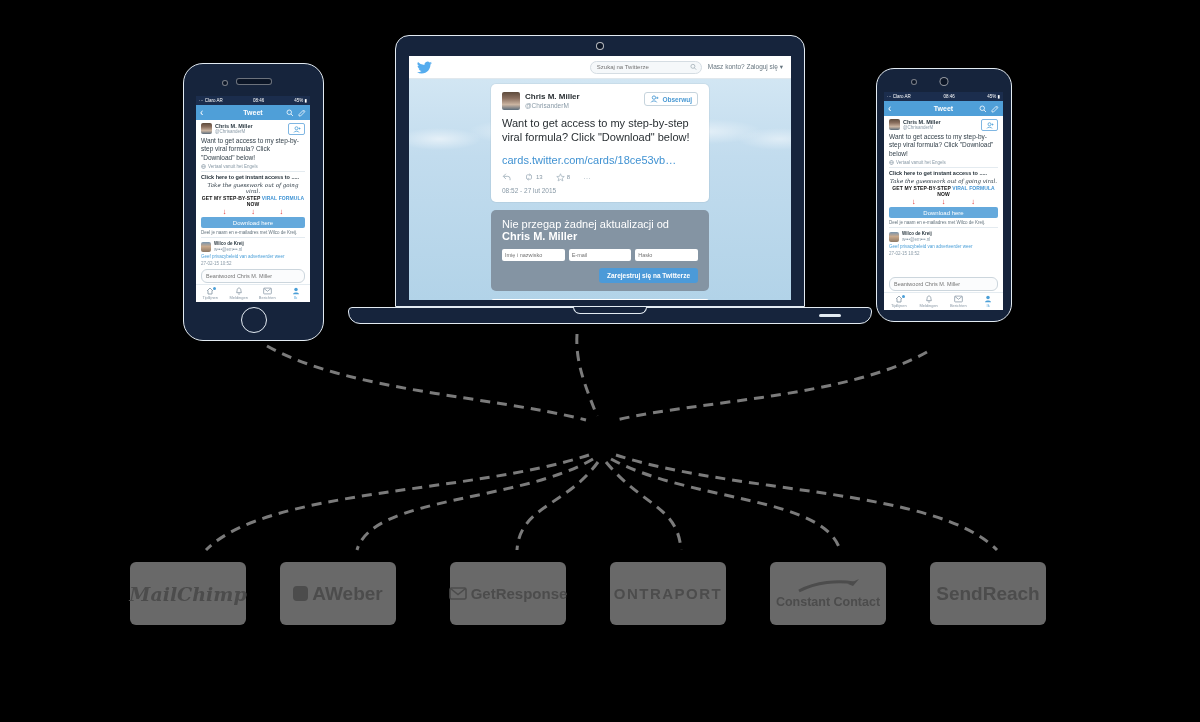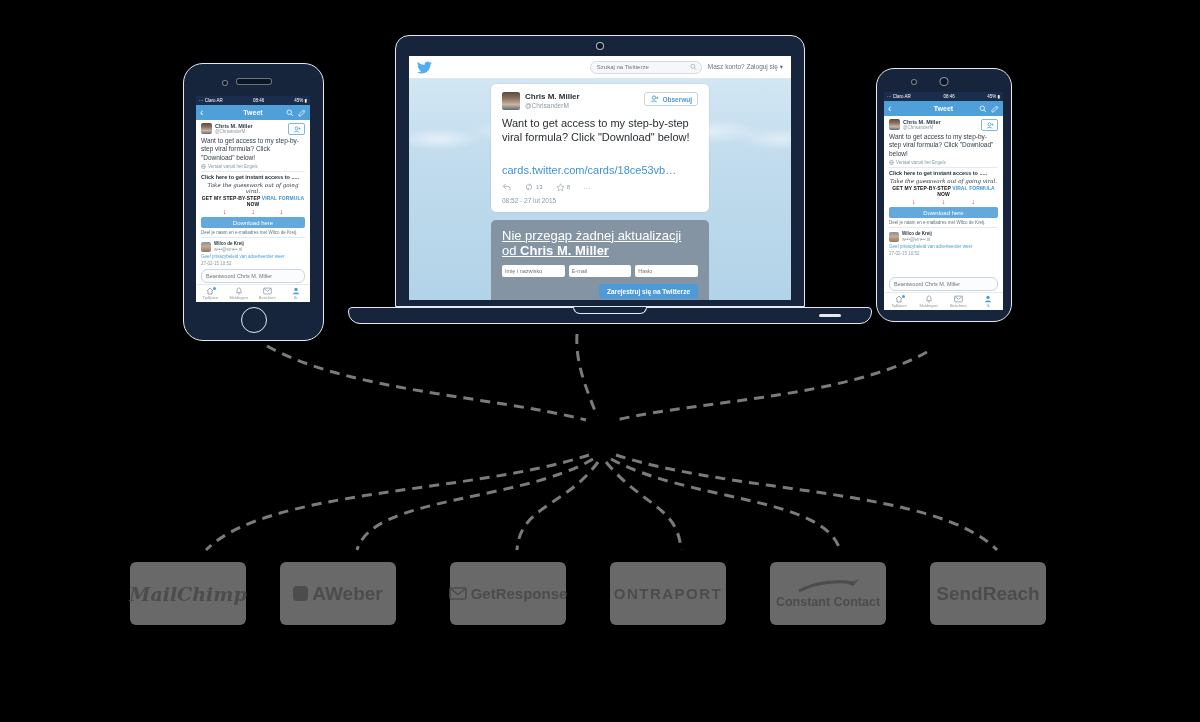--- a/index.html
+++ b/index.html
@@ -103,29 +103,29 @@
       radial-gradient(60px 16px at 97% 60%, rgba(255,255,255,.45), transparent 70%);}
   .l-card{position:relative;width:218px;margin:5px auto 0;background:#fff;border-radius:5px;
     padding:8px 11px;box-sizing:border-box;box-shadow:0 0 0 1px rgba(0,0,0,.04);}
   .l-head{display:flex;align-items:flex-start;gap:5px;}
   .avatar.lap{width:18px;height:18px;}
   .l-name{font-size:8px;font-weight:bold;color:#292f33;line-height:1.2;}
   .l-handle{font-size:6.5px;color:#8899a6;line-height:1.2;}
   .l-follow{margin-left:auto;display:flex;align-items:center;gap:3px;border:1px solid #c6d4dd;
     border-radius:3px;background:#fff;padding:2px 5px;color:#4a9ad4;font-size:6.5px;font-weight:bold;}
   .l-text{font-size:11px;line-height:1.3;color:#292f33;margin-top:6px;}
-  .l-link{font-size:11px;color:#4092d2;margin-top:19px;}
+  .l-link{font-size:11px;color:#4092d2;margin-top:9px;}
   .l-actions{display:flex;align-items:center;gap:13px;margin-top:7px;color:#aab8c2;}
   .l-actions .cnt{font-size:6px;color:#8899a6;margin-left:2px;}
   .l-actions .act{display:flex;align-items:center;}
   .l-more{font-size:8px;color:#aab8c2;letter-spacing:1px;line-height:0;}
   .l-ts{font-size:6.5px;color:#8899a6;margin-top:5px;}
   .l-signup{position:relative;width:218px;margin:8px auto 0;background:#8494a3;border-radius:5px;
     padding:8px 11px;box-sizing:border-box;}
-  .l-su-title{font-size:13px;color:#fff;text-decoration:underline;}
+  .l-su-title{font-size:11px;color:#fff;}
   .l-su-title b{font-weight:bold;}
   .l-fields{display:flex;gap:4px;margin-top:7px;}
   .l-fields input{flex:1;min-width:0;height:12px;border:0;border-radius:2px;font-size:5.5px;color:#66757f;
     padding:0 3px;outline:none;font-family:inherit;background:#fff;}
   .l-su-btnrow{display:flex;justify-content:flex-end;margin-top:7px;}
   .l-su-btn{background:#4c9ad8;border-radius:3px;color:#fff;font-weight:bold;font-size:6.5px;
     padding:4px 8px;}
   .l-footer{width:218px;margin:8px auto 0;background:#fff;border-radius:3px;height:15px;
     display:flex;align-items:center;justify-content:center;font-size:5.5px;color:#8899a6;}
   .laptop-base{position:absolute;left:348px;top:307px;width:524px;height:17px;background:#16243c;

